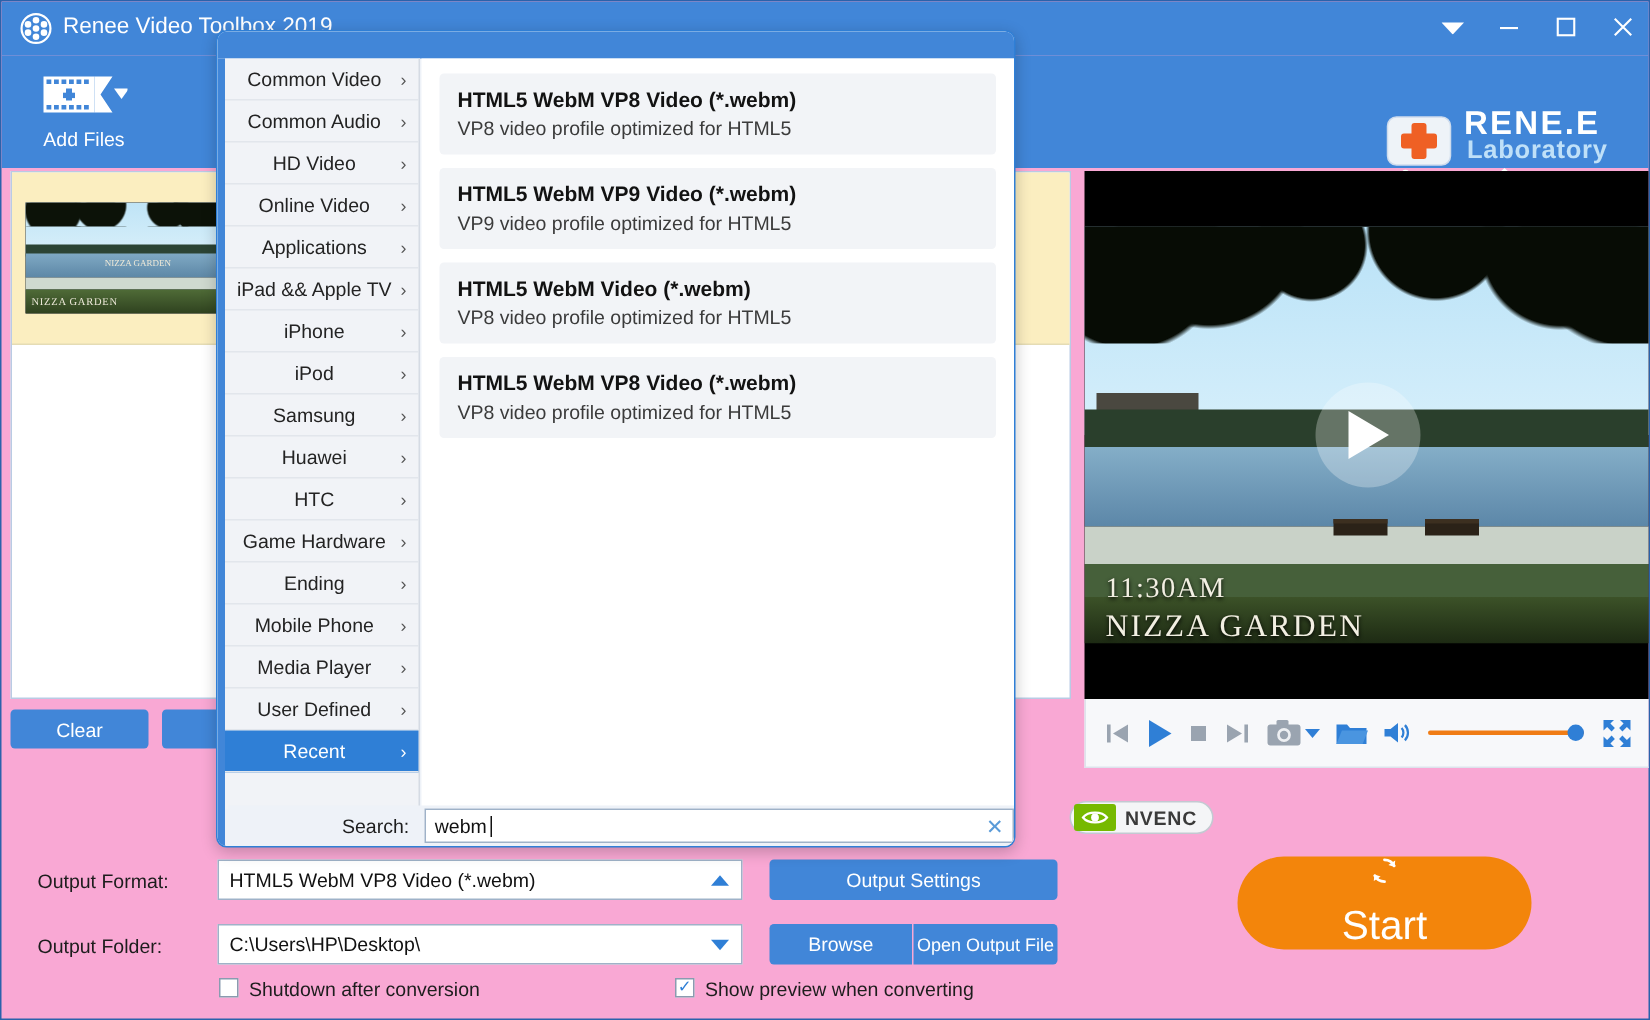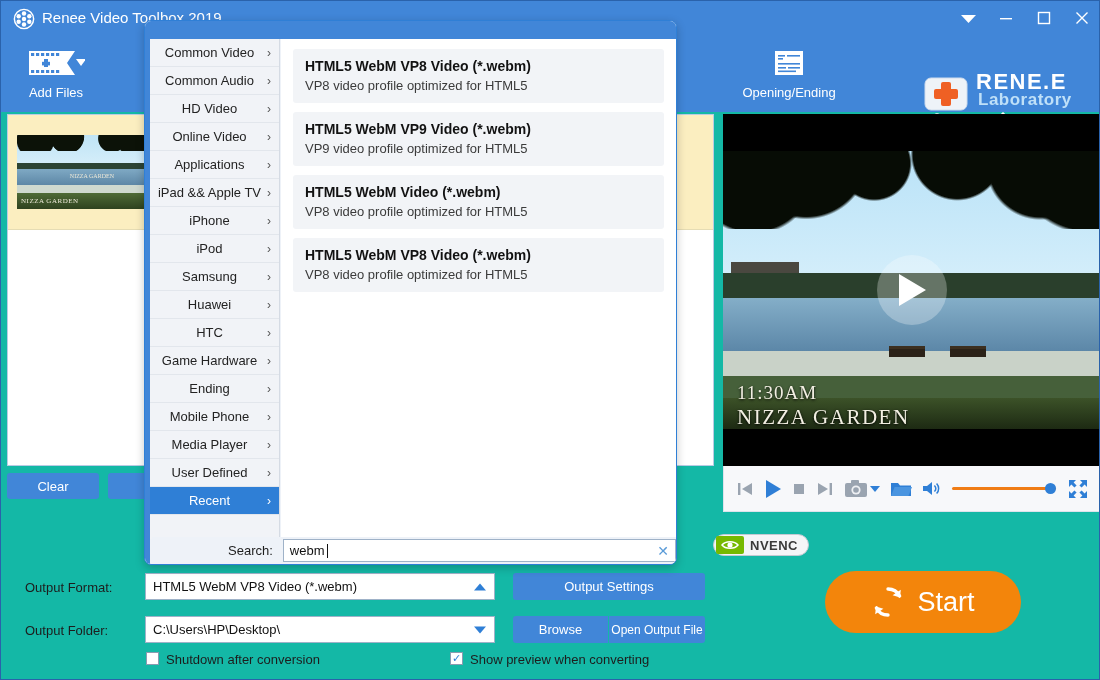--- a/index.html
+++ b/index.html
@@ -5,21 +5,21 @@
   * { box-sizing: border-box; margin: 0; padding: 0; }
   html, body {
     width: 1100px; height: 680px;
     font-family: "Liberation Sans", sans-serif;
     overflow: hidden;
     background: #e8eef8;
   }
   #app {
     position: relative;
     width: 1100px; height: 680px;
-    background: #14b8a6;
+    background: #f9a8d4;
     border: 1px solid #2a62ab;
     overflow: hidden;
     padding-left: 47px;
   }
 
   
   .titlebar {
     position: absolute; left: 0; top: 0;
     width: 1100px; height: 36px;
     background: #4186d8;
@@ -197,21 +197,21 @@
   .nv-logo { width:28px; height:18px; background:#76b900; border-radius:2px;
     display:flex; align-items:center; justify-content:center; }
   .nv-text { font-size:13px; font-weight:bold; color:#3a3a3a; letter-spacing:.5px; }
 
   
   .startbtn {
     position:absolute; left:824px; top:570px;
     width:196px; height:62px; border-radius:31px;
     background:#f3850b; border:none; cursor:pointer;
     display:flex; align-items:center; justify-content:center; gap:12px;
-    color:#fff; font-size:27px; font-family:"Liberation Sans", sans-serif;
+    color:#fff; font-size:27px; font-family:"Liberation Sans", sans-serif;flex-direction:column;
   }
 
   
   .outlbl {
     position:absolute; color:#1d1d1d; font-size:13px;
   }
   .outfield {
     position:absolute; background:#fff;
     border:1px solid #9fb2c8;
     display:flex; align-items:center;
@@ -356,37 +356,20 @@
               <rect x="29" y="24" width="3.2" height="3"></rect>
             <rect x="17" y="13" width="4" height="8"></rect>
               <rect x="15" y="15.8" width="8" height="3.6"></rect>
           </g>
           <path d="M49 13 L59 13 L54 20 Z" fill="#fff"></path>
         </svg>
       </div>
       <div class="tlabel">Add Files</div>
     </div>
 
-    <div class="tool-item" style="left:733px;">
-      <div class="ticon">
-        <svg width="30" height="28" viewBox="0 0 30 28">
-          <rect x="1" y="2" width="28" height="24" fill="#fff"></rect>
-          <g fill="#4186d8">
-            <rect x="4" y="6" width="7" height="1.6"></rect>
-              <rect x="4" y="9" width="5" height="1.6"></rect>
-            <rect x="13" y="6" width="13" height="1.6"></rect>
-            <rect x="4" y="14" width="22" height="1.6"></rect>
-            <rect x="4" y="18" width="8" height="1.6"></rect>
-              <rect x="14" y="18" width="12" height="1.6"></rect>
-            <rect x="4" y="21.5" width="18" height="1.6"></rect>
-          </g>
-        </svg>
-      </div>
-      <div class="tlabel">Opening/Ending</div>
-    </div>
 
     <div class="brand">
       <svg class="brand-logo" viewBox="0 0 48 44">
         <rect x="3" y="7" width="42" height="32" rx="6" fill="#eef3f8"></rect>
         <rect x="3" y="7" width="42" height="32" rx="6" fill="none" stroke="#cfdced" stroke-width="1"></rect>
         <g fill="#ef6024">
           <rect x="19" y="11" width="10" height="24" rx="2"></rect>
           <rect x="12" y="18" width="24" height="10" rx="2"></rect>
         </g>
       </svg>

